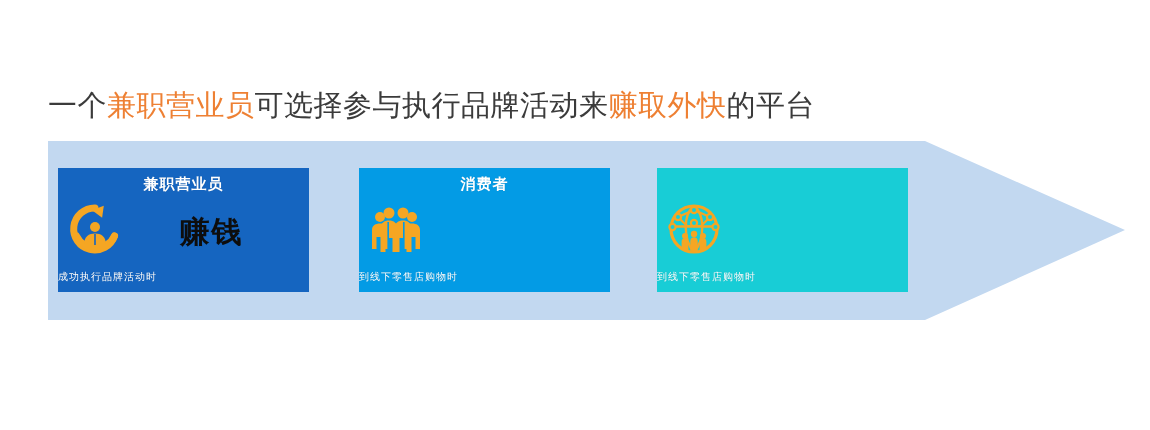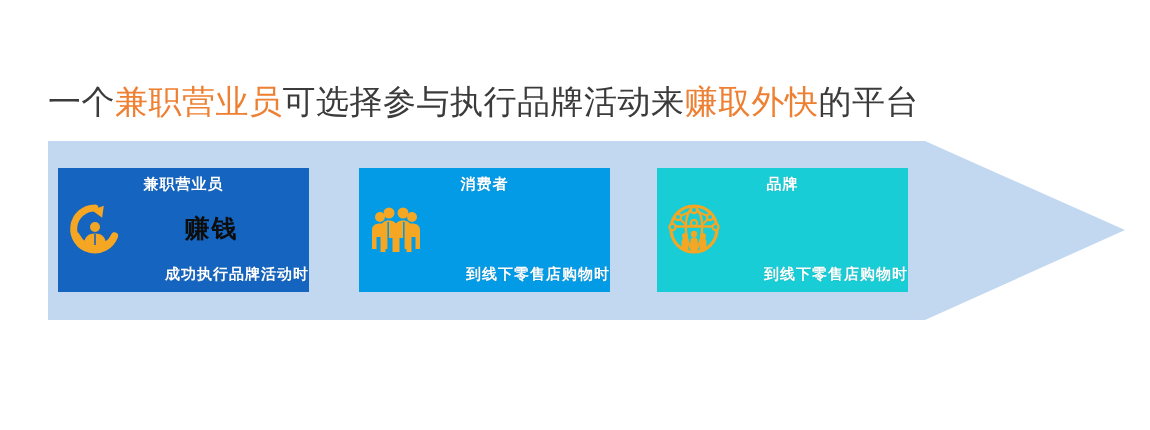--- a/index.html
+++ b/index.html
@@ -16,22 +16,22 @@
   }
 
   
   #title-line {
     position: absolute;
     left: 48px;
     top: 88px;
     height: 34px;
     line-height: 34px;
     white-space: nowrap;
-    font-family: Liberation Mono, monospace;
-    font-size: 33px;
+    font-family: Liberation Sans, sans-serif;
+    font-size: 29px;
     letter-spacing: 0.5px;
   }
   #title-line .seg-dark  { color: #3b3b3b; }
   #title-line .seg-accent{ color: #ee8033; }
 
   
   #arrow-banner {
     position: absolute;
     left: 48px;
     top: 140px;
@@ -73,34 +73,34 @@
     text-shadow: 0 0 1px rgba(0,0,0,0.18);
   }
   .card-main {
     position: absolute;
     left: 56px;
     right: 0;
     top: 44px;
     text-align: center;
     color: #0d0d0d;
     font-family: Liberation Sans, sans-serif;
-    font-size: 25px;
+    font-size: 30px;
     font-weight: 700;
     letter-spacing: 2px;
   }
   .card-footer {
     position: absolute;
     left: 0;
     right: 0;
     bottom: 8px;
-    text-align: right;
+    text-align: left;
     color: #ffffff;
     font-family: "Liberation Serif", serif;
-    font-size: 15px;
-    font-weight: 700;
+    font-size: 10px;
+    font-weight: 400;
     letter-spacing: 1px;
     text-shadow: 0 0 1px rgba(0,0,0,0.18);
   }
   .card-icon {
     position: absolute;
     left: 8px;
     top: 32px;
     width: 58px;
     height: 58px;
   }
@@ -158,21 +158,20 @@
         <circle cx="36" cy="13" r="5.5" fill="#f5a623"></circle>
         <path d="M27.5 52 L27.5 28 C27.5 23, 31.5 20.5, 36 20.5 C40.5 20.5, 44.5 23, 44.5 28 L44.5 52 L39.5 52 L39.5 38 L32.5 38 L32.5 52 Z" fill="#f5a623"></path>
 
         <path d="M21.2 22 L21.2 52 M36.8 22 L36.8 52" stroke="#039be5" stroke-width="1.6" fill="none"></path>
       </svg>
     </div>
     <div class="card-footer">到线下零售店购物时</div>
   </div>
 
   <div class="card pos-2" style="background:#18cdd6;">
-    <div class="card-header">品牌</div>
     <div class="card-icon">
       <svg width="58" height="58" viewBox="0 0 58 58" xmlns="http://www.w3.org/2000/svg">
 
         <circle cx="29" cy="29" r="23" fill="none" stroke="#f5a623" stroke-width="3.2"></circle>
 
         <path d="M6.4 26.5 L51.6 26.5" stroke="#f5a623" stroke-width="2.6" fill="none"></path>
 
         <path d="M29 6 C18 14, 18 40, 29 52" stroke="#f5a623" stroke-width="2.4" fill="none"></path>
         <path d="M29 6 C40 14, 40 40, 29 52" stroke="#f5a623" stroke-width="2.4" fill="none"></path>
 

